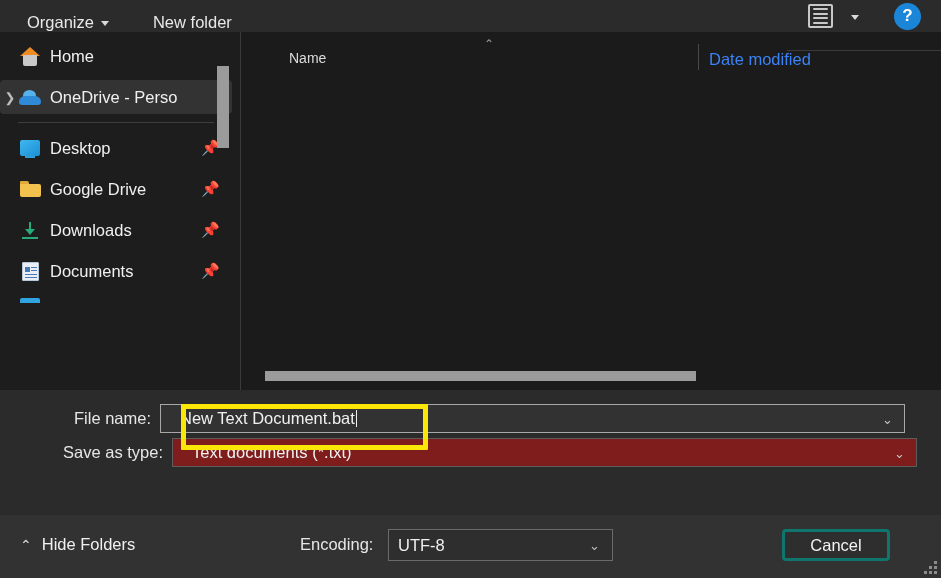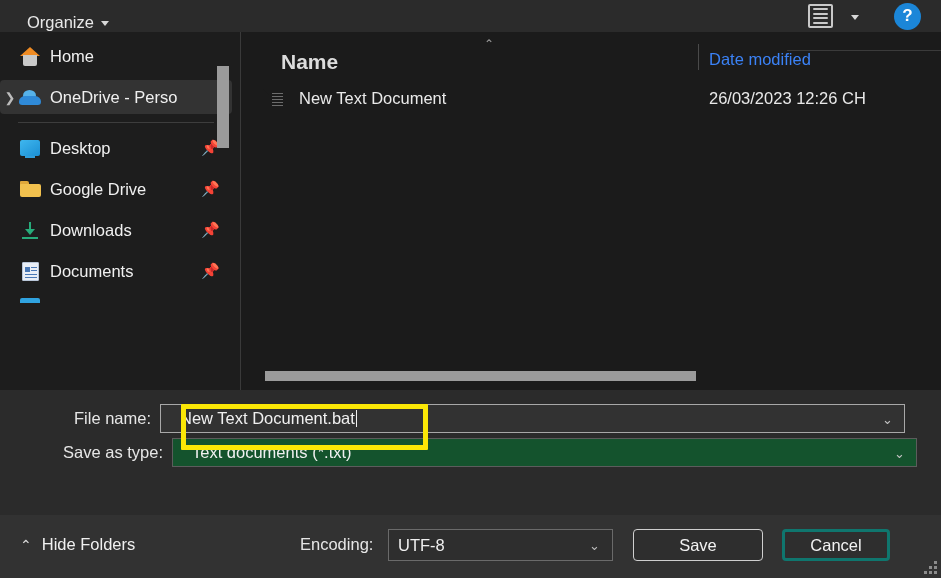--- a/index.html
+++ b/index.html
@@ -138,21 +138,21 @@
   .nav-scrollbar {
     position: absolute; right: 11px; top: 34px; width: 12px; height: 82px;
     background: #9b9b9b; border-radius: 0;
   }
 
   
   .col-header {
     position: absolute; left: 0; top: 0; width: 700px; height: 50px;
   }
   .col-name {
-    position: absolute; left: 40px; top: 18px; color: #dcdcdc; font-size: 21px; font-weight: bold;
+    position: absolute; left: 48px; top: 18px; color: #dcdcdc; font-size: 14px;
   }
   .sort-chevron {
     position: absolute; left: 243px; top: 5px; color: #9a9a9a; font-size: 12px;
   }
   .col-divider {
     position: absolute; left: 457px; top: 12px; width: 1px; height: 26px; background: #4a4a4a;
   }
   .col-date {
     position: absolute; left: 468px; top: 18px; color: #3b82f6; font-size: 16.5px;
   }
@@ -179,21 +179,21 @@
   .form-area { position: absolute; left: 0; top: 390px; width: 941px; height: 125px; background: #2b2b2b; }
   .frow { position: absolute; display: flex; align-items: center; }
   #row-filename { left: 0; top: 14px; }
   #row-filetype { left: 12px; top: 48px; }
   .flabel {
     width: 160px; text-align: right; padding-right: 9px;
     color: #e6e6e6; font-size: 16.5px;
   }
   .combo {
     position: relative; width: 745px; height: 29px;
-    background: #14532d; border: 1px solid #5c5c5c;
+    background: #7f1d1d; border: 1px solid #5c5c5c;
     display: flex; align-items: center;
   }
   .combo.focused { border-color: #a8a8a8; background: #323232; }
   .combo .val { padding-left: 19px; color: #f0f0f0; font-size: 16.5px; white-space: nowrap; }
   .combo .chev {
     position: absolute; right: 11px; top: 50%; transform: translateY(-50%);
     color: #c4c4c4; font-size: 13px;
   }
   .caret-bar {
     display: inline-block; width: 1px; height: 17px; background: #f0f0f0;
@@ -232,20 +232,23 @@
 </style>
 </head>
 <body>
 
 <div class="dialog">
 
   <div class="toolbar">
     <div class="tb-item" id="organize-btn">
       <span>Organize</span>
       <span class="caret-down"></span>
+    </div>
+    <div class="tb-item" id="newfolder-btn">
+      <span>New folder</span>
     </div>
     <div class="tb-right">
       <div class="tb-item">
         <span class="view-icon">
             <i></i>
             <i></i>
             <i></i>
             <i></i>
           </span>
         <span class="caret-down view-caret"></span>
@@ -346,34 +349,20 @@
     <div class="nav-divider-v"></div>
 
     <div class="file-pane">
       <div class="col-header">
         <span class="sort-chevron">⌃</span>
         <span class="col-name">Name</span>
         <span class="col-divider"></span>
         <span class="col-date">Date modified</span>
       </div>
 
-      <div class="file-row">
-        <span class="file-icon-wrap">
-          <span class="ic-txt">
-            <span class="fold"></span>
-            <span class="tl" style="top:4px"></span>
-            <span class="tl" style="top:7px"></span>
-            <span class="tl" style="top:10px"></span>
-            <span class="tl" style="top:13px"></span>
-            <span class="tl" style="top:16px"></span>
-          </span>
-        </span>
-        <span class="file-name">New Text Document</span>
-        <span class="file-date">26/03/2023 12:26 CH</span>
-      </div>
 
       <div class="hline-right"></div>
       <div class="h-scrollbar"></div>
     </div>
   </div>
 
   <div class="form-area">
     <div class="frow" id="row-filename">
       <span class="flabel">File name:</span>
       <div class="combo focused">
@@ -394,23 +383,20 @@
 
   <div class="footer">
     <div class="hide-folders">
       <span class="hf-chev">⌃</span>
       <span>Hide Folders</span>
     </div>
     <span class="encoding-label">Encoding:</span>
     <div class="encoding-combo">
       <span class="val">UTF-8</span>
       <span class="chev">⌄</span>
-    </div>
-    <div class="btn" id="save-button">
-      <span>Save</span>
     </div>
     <div class="btn" id="cancel-button">
       <span>Cancel</span>
     </div>
     <div class="resize-grip">
       <i style="right:0;bottom:0"></i>
         <i style="right:5px;bottom:0"></i>
         <i style="right:10px;bottom:0"></i>
       <i style="right:0;bottom:5px"></i>
         <i style="right:5px;bottom:5px"></i>

